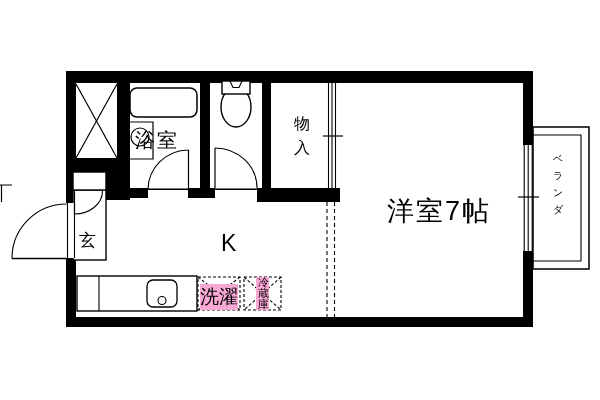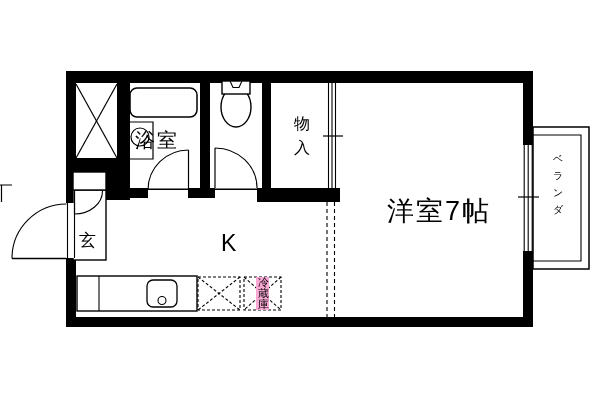--- a/index.html
+++ b/index.html
@@ -129,16 +129,17 @@
   <div class="lbl-v" style="left:291px;top:112px;width:22px;font-size:16px;line-height:24px;">物入</div>
 
   <div class="lbl" style="left:387px;top:193px;font-size:27px;letter-spacing:2px;">洋室7帖</div>
 
   <div class="lbl-v" style="left:550px;top:150px;width:16px;font-size:10px;line-height:17px;">ベランダ</div>
 
   <div class="lbl" style="left:79px;top:229px;font-size:17px;">玄</div>
 
   <div class="lbl" style="left:221px;top:230px;font-size:23px;">K</div>
 
+  <div class="lbl bg-white" style="left:200px;top:284px;font-size:19px;">洗濯</div>
 
   <div class="lbl-v bg-white" style="left:256px;top:277px;width:13px;font-size:11px;line-height:11px;">冷蔵庫</div>
 
 </div>
 
 </body></html>

